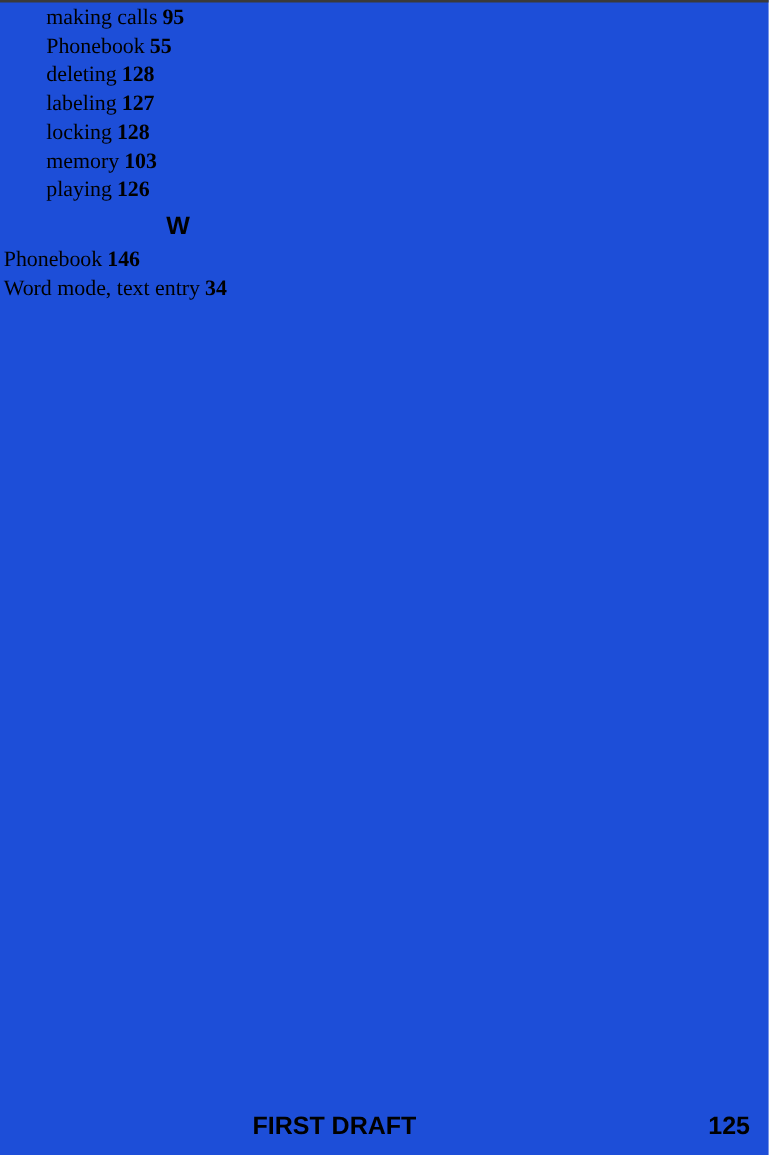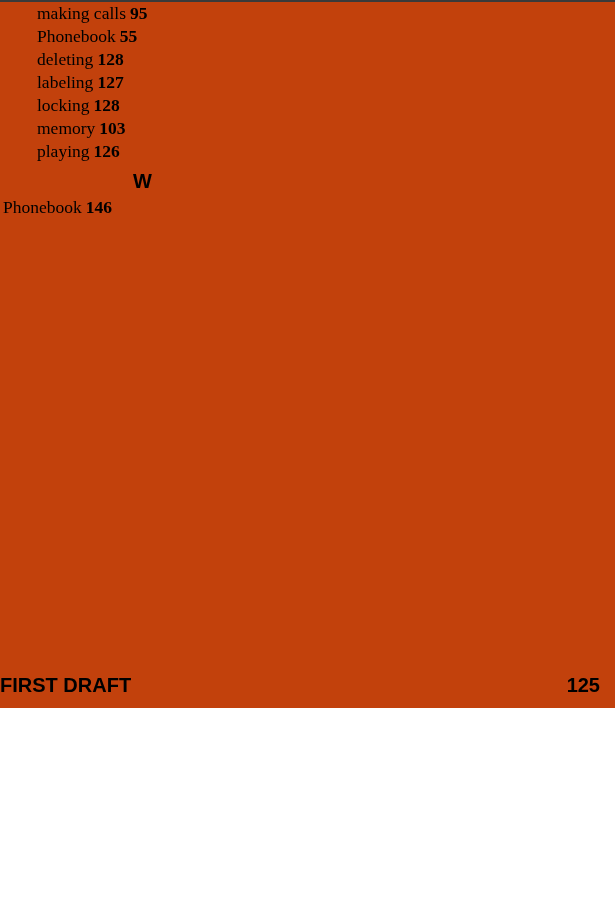--- a/index.html
+++ b/index.html
@@ -3,22 +3,22 @@
 <meta charset="utf-8">
 <style>
   html, body {
     margin: 0;
     padding: 0;
     background: #ffffff;
   }
   .page {
     position: relative;
     width: 615px;
-    height: 708px;
-    background: #c2410c;
+    height: 924px;
+    background: #1d4ed8;
     overflow: hidden;
     border-top: 2px solid #3a3a3a;
     box-sizing: border-box;
   }
   .index-column {
     position: absolute;
     left: 0;
     top: 0;
     width: 290px;
   }
@@ -60,20 +60,21 @@
     font-family: "Liberation Sans", "DejaVu Sans", sans-serif;
     font-weight: bold;
     font-size: 20px;
     color: #000000;
   }
   .footer-title {
     position: absolute;
     left: 0;
     right: 0;
     top: 12px;
+    text-align: center;
     padding-right: 80px;
     box-sizing: border-box;
   }
   .footer-pagenum {
     position: absolute;
     right: 15px;
     top: 12px;
   }
 </style>
 </head>
@@ -87,20 +88,21 @@
         <div class="entry level-1"><span class="term">Phonebook</span><span class="pages">55</span></div>
         <div class="entry level-1"><span class="term">deleting</span><span class="pages">128</span></div>
         <div class="entry level-1"><span class="term">labeling</span><span class="pages">127</span></div>
         <div class="entry level-1"><span class="term">locking</span><span class="pages">128</span></div>
         <div class="entry level-1"><span class="term">memory</span><span class="pages">103</span></div>
         <div class="entry level-1"><span class="term">playing</span><span class="pages">126</span></div>
       </div>
     <div class="letter-heading">W</div>
     <div id="list-bottom">
         <div class="entry level-0"><span class="term">Phonebook</span><span class="pages">146</span></div>
+        <div class="entry level-0"><span class="term">Word mode, text entry</span><span class="pages">34</span></div>
       </div>
   </div>
 
   <div class="footer">
     <div class="footer-title">FIRST DRAFT</div>
     <div class="footer-pagenum">125</div>
   </div>
 
 </div>
 

